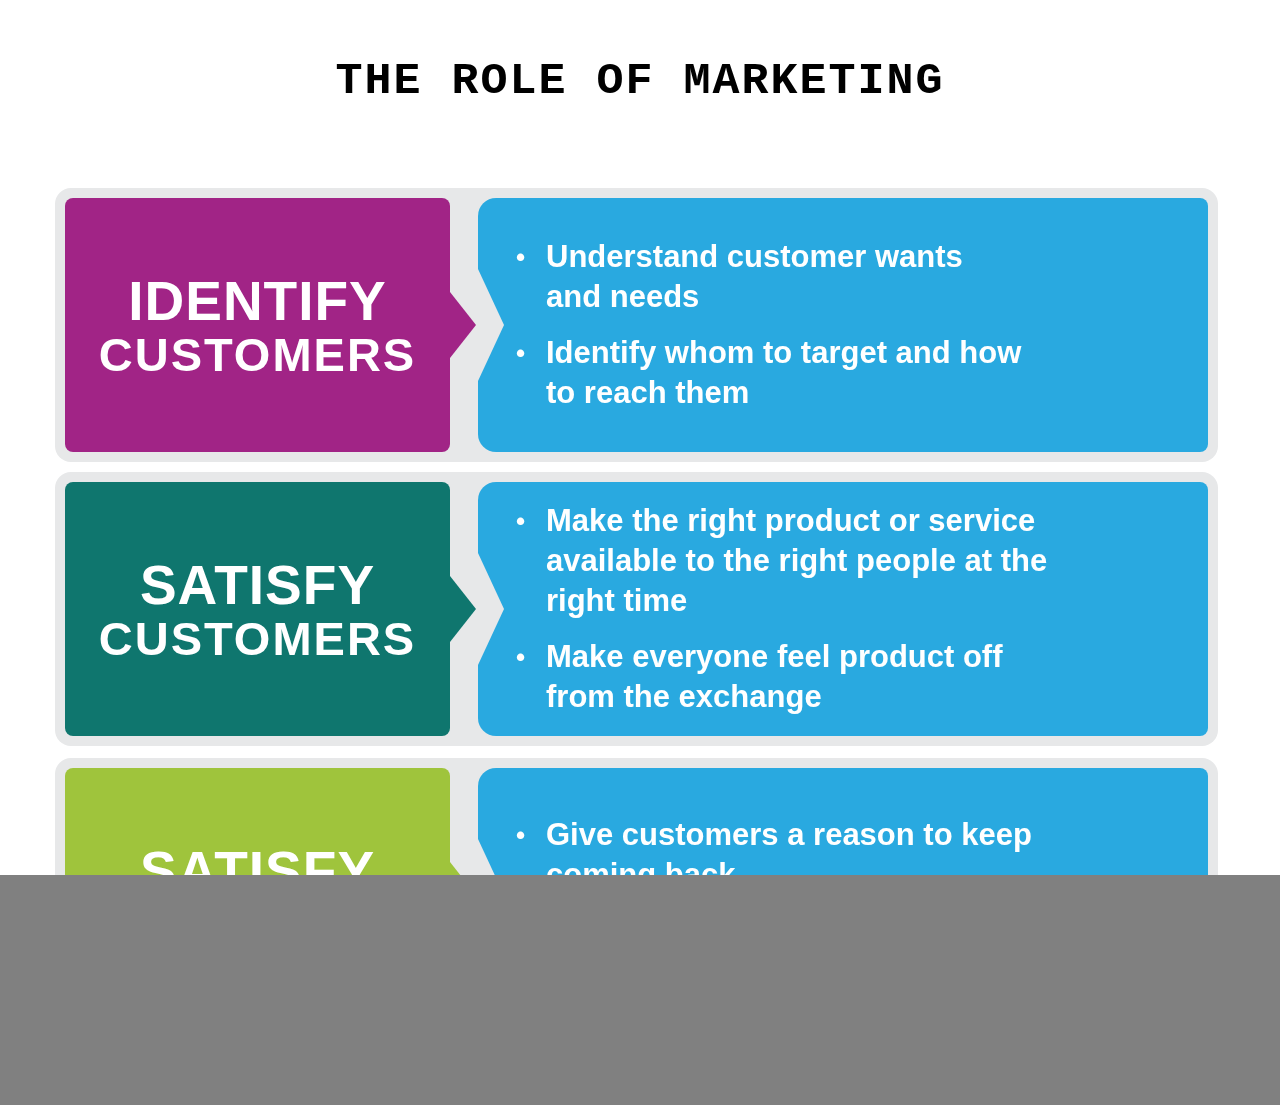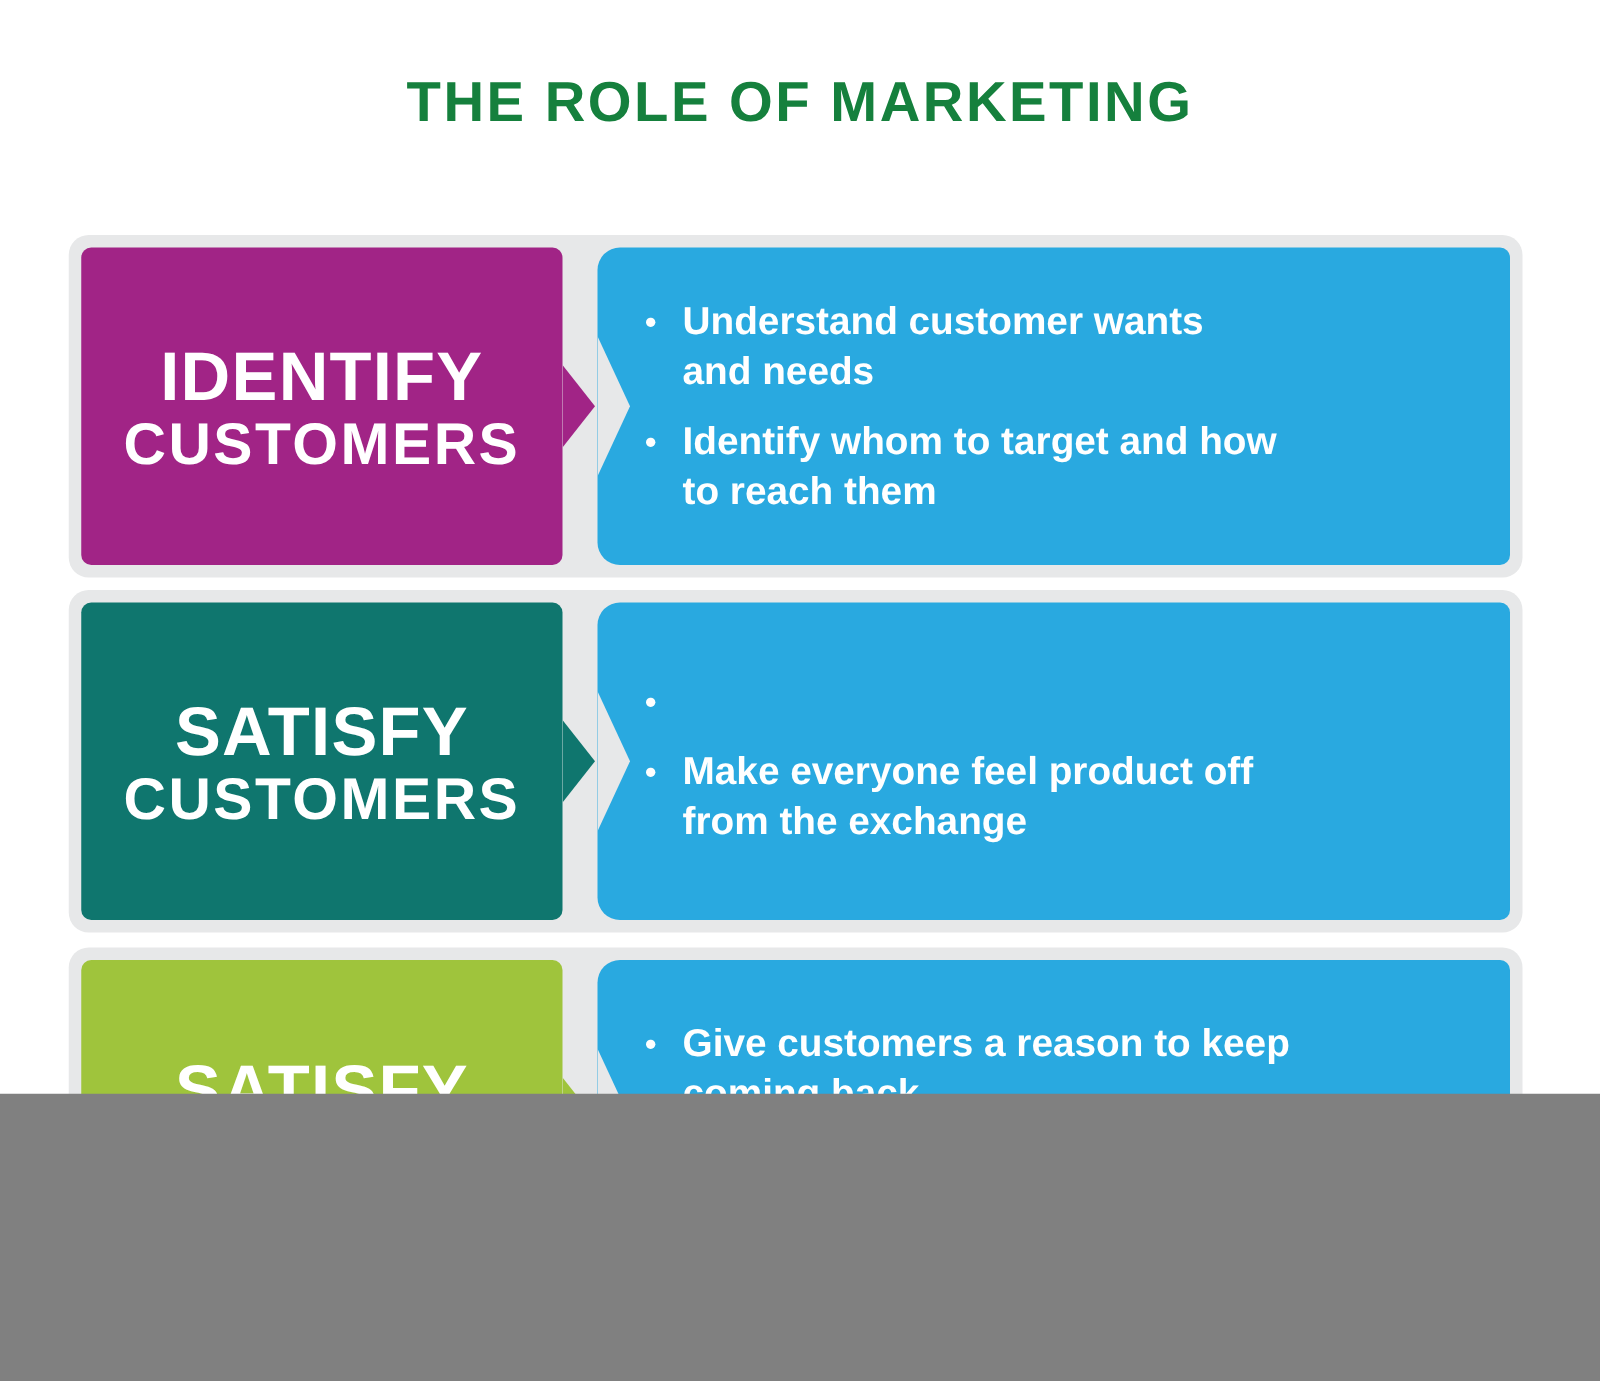--- a/index.html
+++ b/index.html
@@ -15,21 +15,22 @@
     position: absolute;
     top: 58px;
     left: 0;
     width: 100%;
     margin: 0;
     text-align: center;
     font-size: 45px;
     line-height: 48px;
     font-weight: bold;
     letter-spacing: 2px;
-    color: #15803d;
+    color: #000000;
+    font-family: Liberation Mono, monospace;
   }
   .cards {
     position: absolute;
     top: 188px;
     left: 55px;
     width: 1163px;
   }
   .row-card {
     box-sizing: border-box;
     display: flex;
@@ -174,20 +175,23 @@
       <div class="label-box">
         <span class="label">SATISFY</span>
         <span class="sublabel">CUSTOMERS</span>
         <span class="arrow"></span>
       </div>
       <div class="content-box">
         <span class="notch"></span>
         <ul class="bullets">
           <li>
             <span class="dot">•</span>
+            <span class="bullet-text">Make the right product or service
+available to the right people at the
+right time</span>
           </li>
           <li>
             <span class="dot">•</span>
             <span class="bullet-text">Make everyone feel product off
 from the exchange</span>
           </li>
         </ul>
       </div>
     </section>
 

